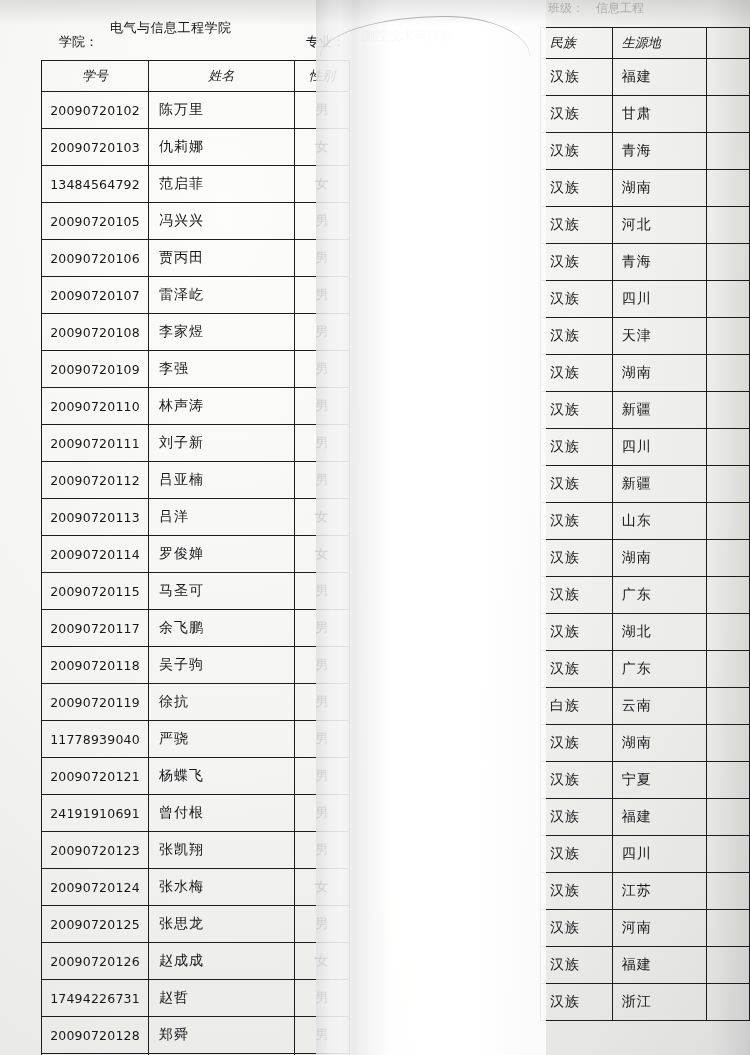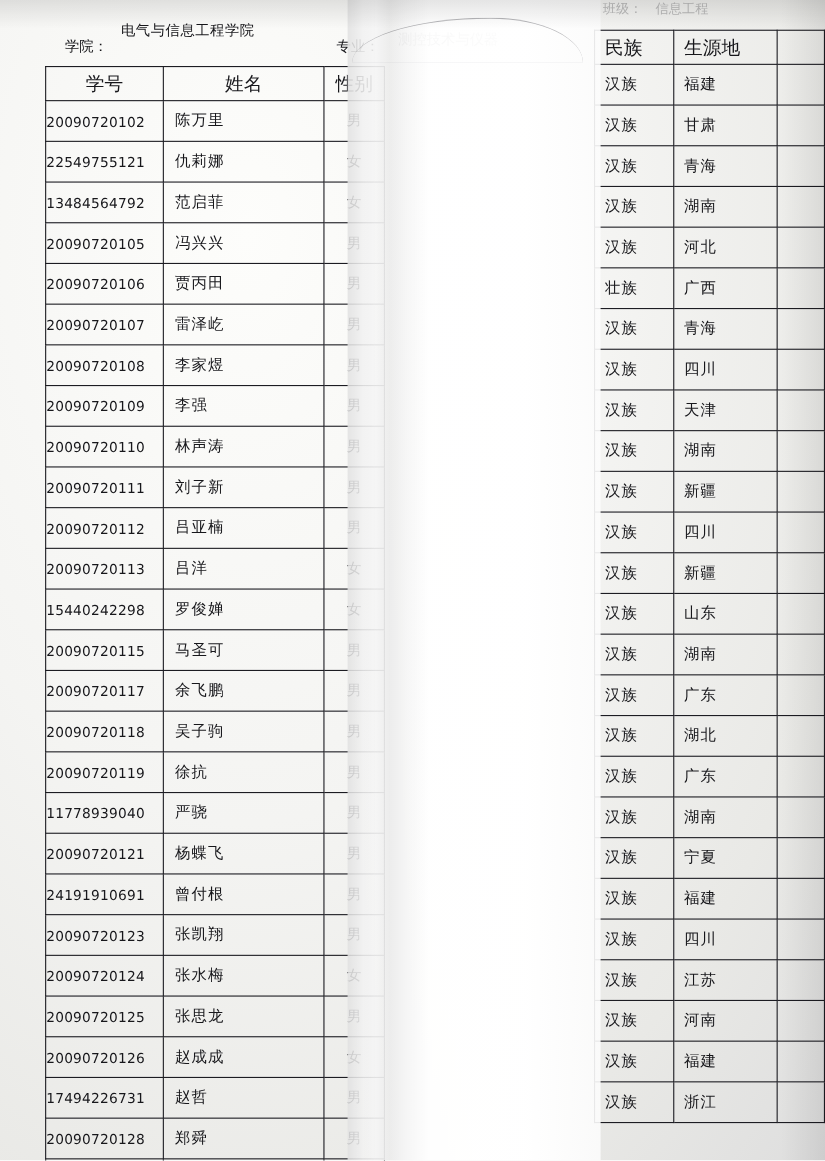--- a/index.html
+++ b/index.html
@@ -75,27 +75,28 @@
   table.grid td, table.grid th {
     border: 1px solid #1c1c22;
     font-weight: normal;
     color: #17171b;
     font-size: 13px;
     padding: 0;
     height: 36px;
     background: transparent;
   }
   table.grid th {
-    font-size: 17px;
+    font-size: 13px;
     height: 30px;
+    font-style: italic;
   }
 
   
   #table-left { left: 41px; top: 60px; }
-  #table-left .c-id   { width: 106px; }
+  #table-left .c-id   { width: 106px; text-align: center; }
   #table-left .c-name { width: 135px; text-align: left; padding-left: 10px; }
   #table-left .c-sex  { width: 54px;  text-align: center; }
 
   #table-left th.c-id, #table-left th.c-name, #table-left th.c-sex {
     text-align: center;
     padding-left: 0;
   }
   #table-left td.c-id { font-size: 12.5px; letter-spacing: 0.2px; }
   #table-left td.c-name { font-size: 14px; letter-spacing: 1px; font-family: Liberation Mono, monospace; }
 
@@ -156,21 +157,21 @@
       <th class="c-sex">性别</th>
     </tr>
   </thead>
   <tbody id="left-body">
       <tr>
         <td class="c-id">20090720102</td>
         <td class="c-name">陈万里</td>
         <td class="c-sex">男</td>
       </tr>
       <tr>
-        <td class="c-id">22549755121</td>
+        <td class="c-id">20090720103</td>
         <td class="c-name">仇莉娜</td>
         <td class="c-sex">女</td>
       </tr>
       <tr>
         <td class="c-id">13484564792</td>
         <td class="c-name">范启菲</td>
         <td class="c-sex">女</td>
       </tr>
       <tr>
         <td class="c-id">20090720105</td>
@@ -211,21 +212,21 @@
         <td class="c-id">20090720112</td>
         <td class="c-name">吕亚楠</td>
         <td class="c-sex">男</td>
       </tr>
       <tr>
         <td class="c-id">20090720113</td>
         <td class="c-name">吕洋</td>
         <td class="c-sex">女</td>
       </tr>
       <tr>
-        <td class="c-id">15440242298</td>
+        <td class="c-id">20090720114</td>
         <td class="c-name">罗俊婵</td>
         <td class="c-sex">女</td>
       </tr>
       <tr>
         <td class="c-id">20090720115</td>
         <td class="c-name">马圣可</td>
         <td class="c-sex">男</td>
       </tr>
       <tr>
         <td class="c-id">20090720117</td>
@@ -323,25 +324,20 @@
         <td class="c-eth">汉族</td>
         <td class="c-ori">湖南</td>
         <td class="c-tail"></td>
       </tr>
       <tr>
         <td class="c-eth">汉族</td>
         <td class="c-ori">河北</td>
         <td class="c-tail"></td>
       </tr>
       <tr>
-        <td class="c-eth">壮族</td>
-        <td class="c-ori">广西</td>
-        <td class="c-tail"></td>
-      </tr>
-      <tr>
         <td class="c-eth">汉族</td>
         <td class="c-ori">青海</td>
         <td class="c-tail"></td>
       </tr>
       <tr>
         <td class="c-eth">汉族</td>
         <td class="c-ori">四川</td>
         <td class="c-tail"></td>
       </tr>
       <tr>
@@ -385,20 +381,25 @@
         <td class="c-tail"></td>
       </tr>
       <tr>
         <td class="c-eth">汉族</td>
         <td class="c-ori">湖北</td>
         <td class="c-tail"></td>
       </tr>
       <tr>
         <td class="c-eth">汉族</td>
         <td class="c-ori">广东</td>
+        <td class="c-tail"></td>
+      </tr>
+      <tr>
+        <td class="c-eth">白族</td>
+        <td class="c-ori">云南</td>
         <td class="c-tail"></td>
       </tr>
       <tr>
         <td class="c-eth">汉族</td>
         <td class="c-ori">湖南</td>
         <td class="c-tail"></td>
       </tr>
       <tr>
         <td class="c-eth">汉族</td>
         <td class="c-ori">宁夏</td>

